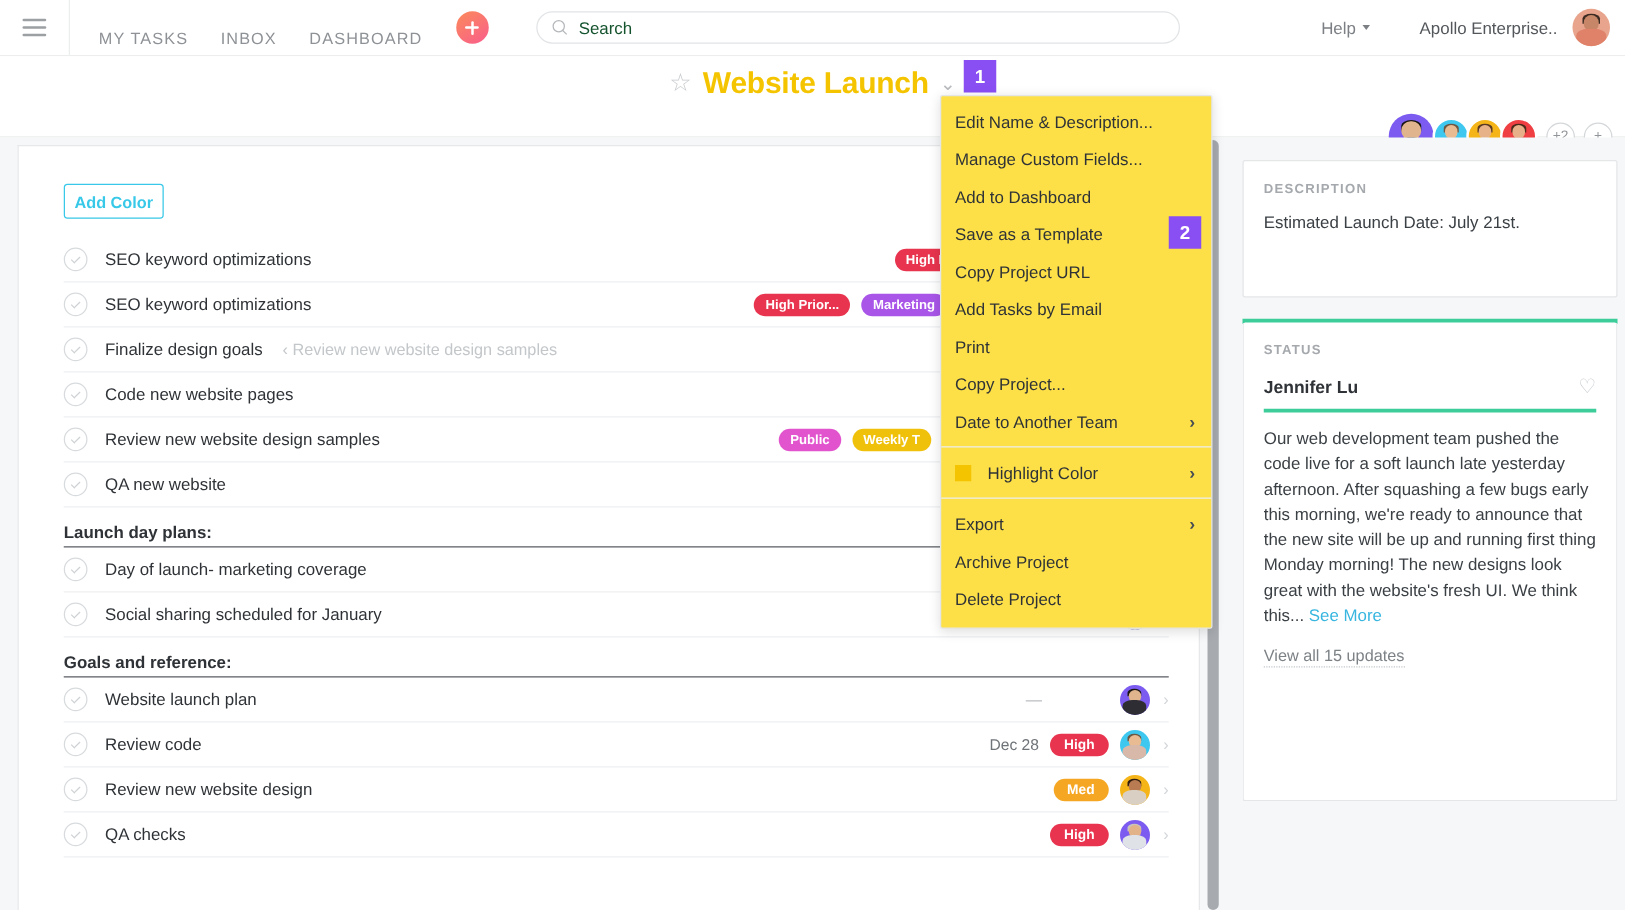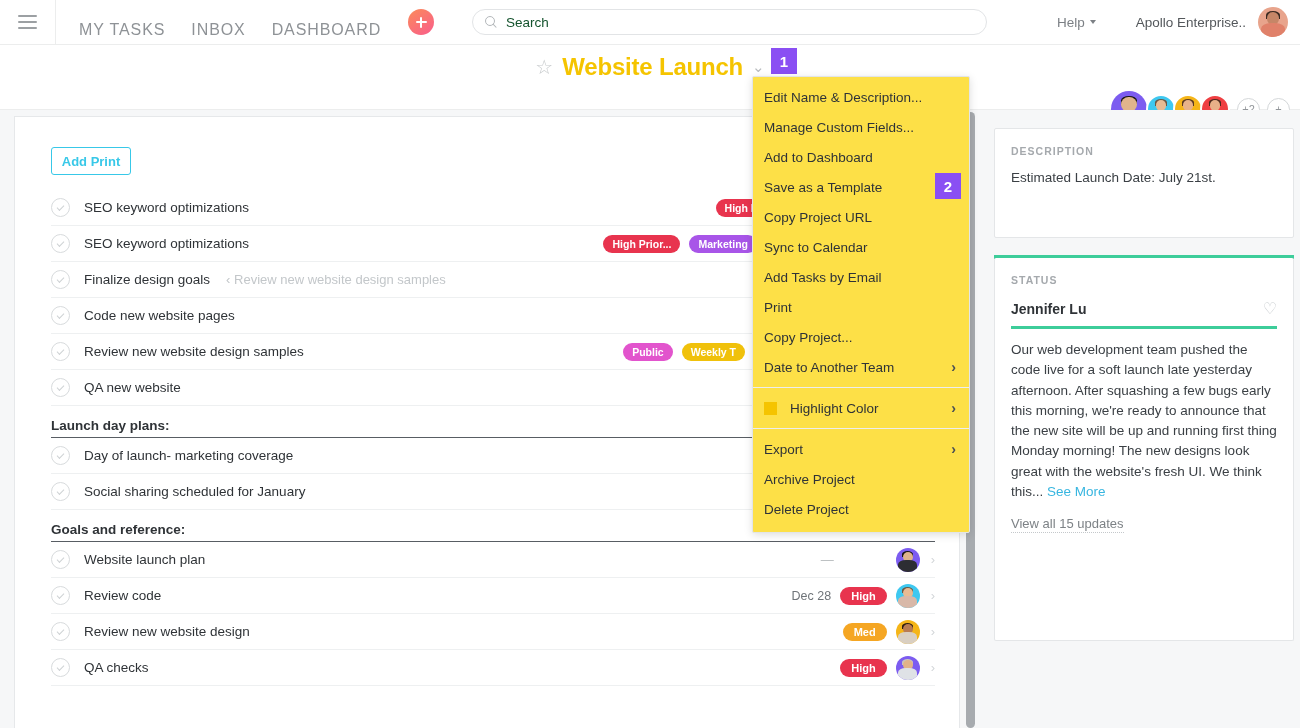--- a/index.html
+++ b/index.html
@@ -19,21 +19,21 @@
     display: flex; align-items: center;
   }
   .hamburger {
     width: 56px; height: 44px; display: flex; flex-direction: column;
     align-items: center; justify-content: center; gap: 4px; cursor: pointer;
     border-right: 1px solid #eceded; height: 45px;
   }
   .hamburger span { display: block; width: 19px; height: 2px; background: #9ca0a3; border-radius: 1px;}
   .topnav { display: flex; align-items: center; gap: 0px; margin-left: 10px; }
   .topnav a {
-    font-size: 16px; letter-spacing: .9px; color: #8e9296; text-decoration: none;
+    font-size: 13px; letter-spacing: .9px; color: #8e9296; text-decoration: none;
     padding: 6px 13px; font-weight: 500; cursor: pointer; margin-top: 16px;
   }
   .plus-btn {
     width: 26px; height: 26px; border-radius: 50%; margin-left: 14px;
     background: linear-gradient(145deg,#fb8b5a 0%, #f95d8c 100%);
     position: relative; cursor: pointer; flex: none;
   }
   .plus-btn:before, .plus-btn:after {
     content:""; position: absolute; background: #fff; border-radius: 1px;
   }
@@ -311,21 +311,21 @@
   <div class="share-row">
     <span class="people-ico">👥</span>
     <span>Public to Marketing</span>
     <i class="chev" style="color:#b0b4b8"></i>
   </div>
 </div>
 
 <div class="content">
 
   <div class="listpane">
-    <button class="add-task">Add Print</button>
+    <button class="add-task">Add Color</button>
 
     <div class="rows">
 
       <div class="row">
         <span class="check"></span>
         <span class="task-name">SEO keyword optimizations</span>
         <span class="row-right">
           <span class="tag" style="background:#e8344e">High Prior...</span>
           <span class="tag" style="background:#a855e8">Marketing</span>
           <span class="tag more">...</span>
@@ -488,21 +488,20 @@
 </div>
 
 <div class="vscroll"></div>
 
 <div class="menu">
   <div class="mi">Edit Name &amp; Description...</div>
   <div class="mi">Manage Custom Fields...</div>
   <div class="mi">Add to Dashboard</div>
   <div class="mi">Save as a Template</div>
   <div class="mi">Copy Project URL</div>
-  <div class="mi">Sync to Calendar</div>
   <div class="mi">Add Tasks by Email</div>
   <div class="mi">Print</div>
   <div class="mi">Copy Project...</div>
   <div class="mi">
     <span>Date to Another Team</span>
     <span class="arrow">›</span>
   </div>
   <div class="sep"></div>
   <div class="mi">
     <span class="swatch"></span>

